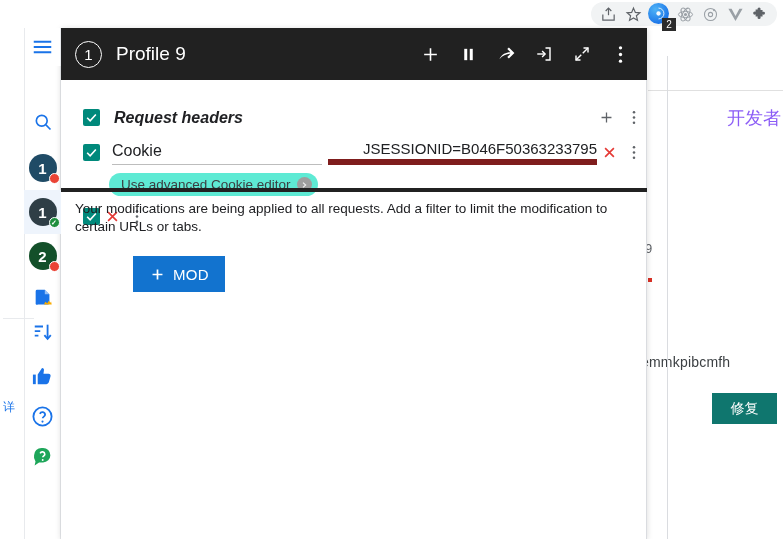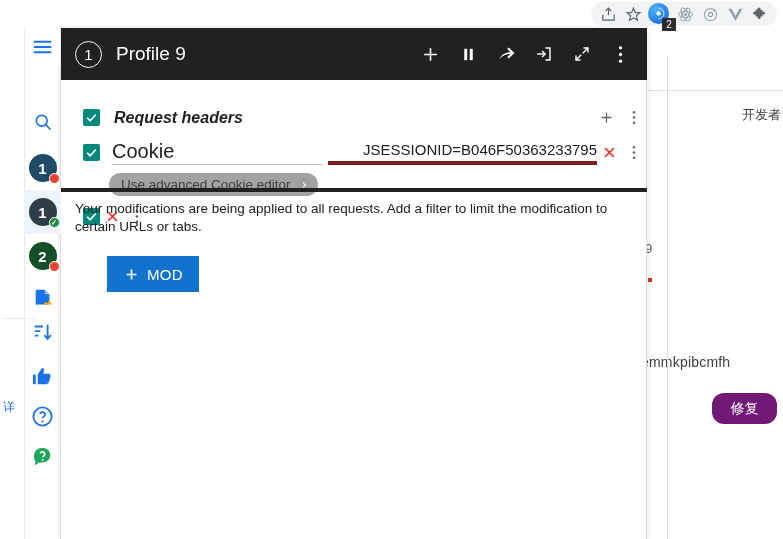--- a/index.html
+++ b/index.html
@@ -42,37 +42,37 @@
   #page-behind {
     position: absolute; left: 0; top: 28px; width: 783px; height: 511px;
     background: #ffffff;
   }
   #behind-hrule {
     position: absolute; left: 648px; top: 62px; width: 135px; height: 1px;
     background: #e0e0e0;
   }
   #behind-cn-label {
     position: absolute; right: 2px; top: 78px;
-    font-size: 13px; color: #404040; white-space: nowrap;
+    font-size: 18px; color: #8b5cf6; white-space: nowrap;
   }
   #behind-num {
     position: absolute; left: 645px; top: 213px;
     font-size: 13px; color: #5f6368;
   }
   #behind-reddot {
     position: absolute; left: 648px; top: 250px; width: 4px; height: 4px;
     background: #d93025;
   }
   #behind-idtext {
     position: absolute; left: 641px; top: 326px;
     font-size: 14px; color: #3c4043; letter-spacing: .2px;
   }
   #behind-fix-button {
     position: absolute; left: 712px; top: 365px; width: 65px; height: 31px;
-    background: #701a75; color: #fff; border: none; border-radius: 12px;
+    background: #0f766e; color: #fff; border: none; border-radius: 0;
     font-size: 14px; font-family: "Liberation Sans", sans-serif;
     cursor: pointer;
   }
   #behind-vrule {
     position: absolute; left: 667px; top: 28px; width: 1px; height: 511px;
     background: #dadce0;
   }
   #left-cn-sliver {
     position: absolute; left: 3px; top: 371px;
     font-size: 12px; color: #1a73e8; overflow: hidden; width: 16px;
@@ -163,64 +163,64 @@
   }
   .sq-btn {
     width: 26px; height: 26px; display: flex; align-items: center;
     justify-content: center; color: #5f6368; cursor: pointer;
   }
   .hdr-name-wrap {
     margin-left: 12px; width: 210px; border-bottom: 1px solid #bdbdbd;
     height: 25px; display: flex; align-items: center;
   }
   .hdr-name {
-    font-size: 20px; color: #202124; background: transparent;
+    font-size: 16px; color: #202124; background: transparent;
     border: none; outline: none; width: 100%;
     font-family: "Liberation Sans", sans-serif; padding: 0 0 2px 0;
   }
   .hdr-val-wrap {
     margin-left: 6px; flex: 1; min-width: 0; height: 25px;
-    border-bottom: 4px solid #7f1d1d; display: flex; align-items: center;
+    border-bottom: 6px solid #7f1d1d; display: flex; align-items: center;
     overflow: hidden;
   }
   .hdr-val {
     font-size: 15px; color: #202124; background: transparent;
     border: none; outline: none; width: 100%; text-align: right;
     font-family: "Liberation Sans", sans-serif; padding: 0 0 2px 0;
     white-space: nowrap; overflow: hidden;
   }
   .x-btn {
     width: 24px; height: 26px; display: flex; align-items: center;
     justify-content: center; color: #e53935; font-size: 19px;
     cursor: pointer; flex: none;
   }
   #cookie-editor-row { height: 29px; padding-left: 40px; display: flex; align-items: center; }
   #cookie-editor-chip {
-    background: #a3a3a3; border-radius: 13px; height: 23px;
+    background: #5eead4; border-radius: 13px; height: 23px;
     display: inline-flex; align-items: center; gap: 6px;
     padding: 0 6px 0 12px; cursor: pointer;
   }
   #cookie-editor-chip span.lbl { font-size: 13.5px; color: #3c4043; white-space: nowrap; }
   .chevron-circle {
     width: 15px; height: 15px; border-radius: 50%; background: #9e9e9e;
     display: flex; align-items: center; justify-content: center;
     color: #e0e0e0; font-size: 10px;
   }
 
   #panel-divider {
     position: absolute; left: 0; top: 160px; width: 586px; height: 4px;
     background: #212121;
   }
 
   #notice {
     position: absolute; left: 14px; top: 172px; width: 545px;
     font-size: 13.5px; line-height: 18px; color: #202124;
   }
   #action-buttons {
-    position: absolute; left: 46px; top: 228px; display: flex; gap: 5px;
+    position: absolute; left: 72px; top: 228px; display: flex; gap: 5px;
   }
   .act-btn {
     height: 36px; background: #1273cf; color: #fff; border: none;
     display: flex; align-items: center; justify-content: center; gap: 7px;
     padding: 0 16px; cursor: pointer; font-size: 15px;
     font-family: "Liberation Sans", sans-serif; letter-spacing: .3px;
   }
   .act-btn svg { display: block; }
 </style>
 </head>

